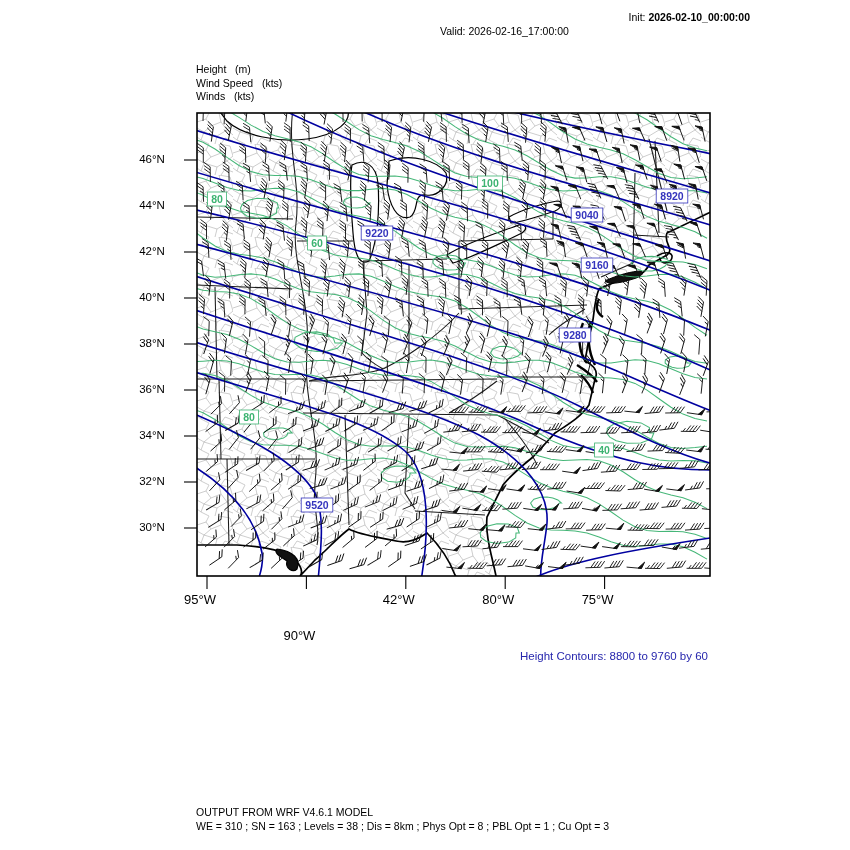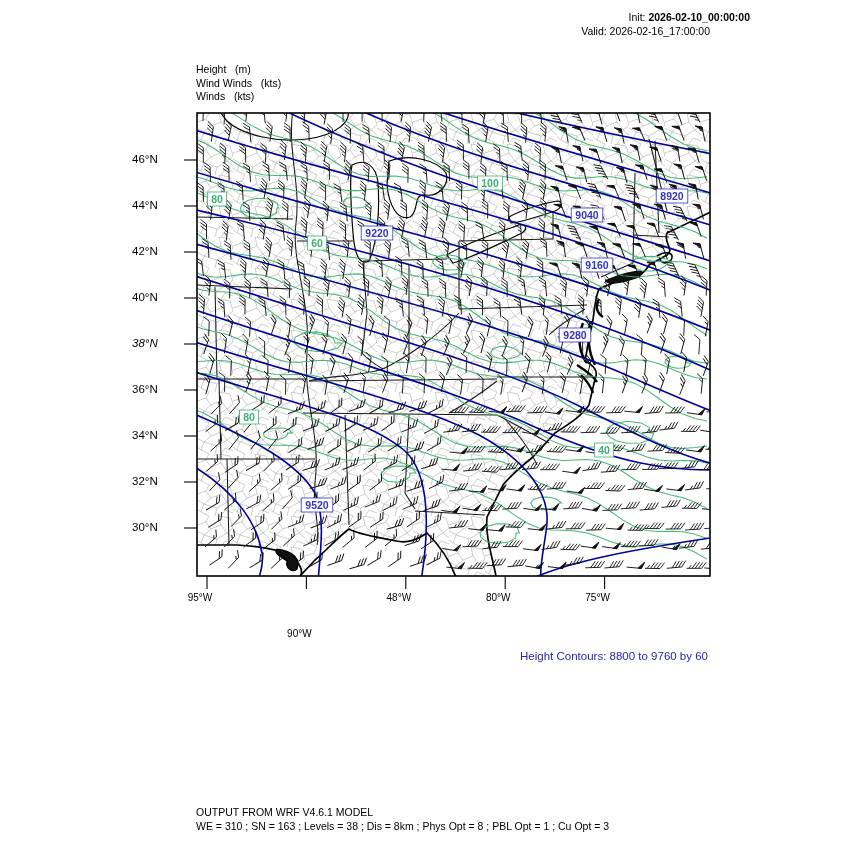--- a/index.html
+++ b/index.html
@@ -2,39 +2,39 @@
 <html><head>
 <meta charset="utf-8">
 <style>
   html,body{margin:0;padding:0;background:#ffffff;}
   #page{position:relative;width:850px;height:850px;background:#ffffff;overflow:hidden;
         font-family:"Liberation Sans","DejaVu Sans",sans-serif;color:#000;}
   .abs{position:absolute;}
   #title{left:130px;top:7px;width:430px;text-align:center;font-size:17.5px;font-weight:bold;letter-spacing:0.2px;}
   #init-line{left:440px;top:11px;width:310px;text-align:right;font-size:10.5px;}
   #init-line b{font-weight:bold;}
-  #valid-line{left:440px;top:25px;width:270px;text-align:right;font-size:10.5px;}
+  #valid-line{left:440px;top:25px;width:270px;text-align:left;font-size:10.5px;}
   #legend{left:196px;top:63px;font-size:10.5px;line-height:13.5px;white-space:pre;}
   #map-wrap{left:7px;top:0;width:850px;height:850px;font-weight:bold;}
-  .tick-label-y{position:absolute;width:40px;text-align:left;font-size:11.5px;}
-  .tick-label-x{position:absolute;width:60px;text-align:center;font-size:10px;}
+  .tick-label-y{position:absolute;width:40px;text-align:center;font-size:11.5px;}
+  .tick-label-x{position:absolute;width:60px;text-align:center;font-size:13px;}
   #ann-height{left:300px;top:606px;width:408px;text-align:right;font-size:11.5px;}
   #ann-wind{left:300px;top:628px;width:408px;text-align:right;font-size:11.5px;}
   #footer1{left:196px;top:806px;font-size:10.5px;}
   #footer2{left:196px;top:820px;font-size:10.5px;}
 </style>
 </head>
 <body>
 
 <div id="page">
 
   <div class="abs" id="init-line"><span>Init: </span><b>2026-02-10_00:00:00</b></div>
   <div class="abs" id="valid-line"><span>Valid: </span><span>2026-02-16_17:00:00</span></div>
 
-  <div class="abs" id="legend"><div>Height   (m)</div><div>Wind Winds   (kts)</div><div>Winds   (kts)</div></div>
+  <div class="abs" id="legend"><div>Height   (m)</div><div>Wind Speed   (kts)</div><div>Winds   (kts)</div></div>
 
   <div class="abs" id="map-wrap">
     <svg id="map-svg" width="850" height="850" viewBox="0 0 850 850">
         <defs>
           <pattern id="counties" width="36" height="31" patternUnits="userSpaceOnUse">
             <path d="M0,9 L9,6 L14,13 L7,19 L0,15" fill="none" stroke="#9a9a9a" stroke-width="0.55" opacity="0.9"></path>
             <path d="M14,13 L24,9 L30,17 L20,23 L7,19" fill="none" stroke="#9a9a9a" stroke-width="0.55" opacity="0.9"></path>
             <path d="M24,9 L22,0 L33,2 L36,12 L30,17" fill="none" stroke="#9a9a9a" stroke-width="0.55" opacity="0.9"></path>
             <path d="M9,6 L12,0" fill="none" stroke="#9a9a9a" stroke-width="0.55" opacity="0.9"></path>
             <path d="M20,23 L18,31" fill="none" stroke="#9a9a9a" stroke-width="0.55" opacity="0.9"></path>
@@ -3836,28 +3836,28 @@
           </g>
         </g>
       </svg>
   </div>
 
   <div id="axis-labels">
       <div class="tick-label-y" style="left: 132px; top: 153px;">46°N</div>
       <div class="tick-label-y" style="left: 132px; top: 199px;">44°N</div>
       <div class="tick-label-y" style="left: 132px; top: 245px;">42°N</div>
       <div class="tick-label-y" style="left: 132px; top: 291px;">40°N</div>
-      <div class="tick-label-y" style="left: 132px; top: 337px; font-style: italic;">38°N</div>
+      <div class="tick-label-y" style="left: 132px; top: 337px;">38°N</div>
       <div class="tick-label-y" style="left: 132px; top: 383px;">36°N</div>
       <div class="tick-label-y" style="left: 132px; top: 429px;">34°N</div>
       <div class="tick-label-y" style="left: 132px; top: 475px;">32°N</div>
       <div class="tick-label-y" style="left: 132px; top: 521px;">30°N</div>
       <div class="tick-label-x" style="left: 170px; top: 592px;">95°W</div>
       <div class="tick-label-x" style="left: 269.4px; top: 628px;">90°W</div>
-      <div class="tick-label-x" style="left: 368.8px; top: 592px;">48°W</div>
+      <div class="tick-label-x" style="left: 368.8px; top: 592px;">42°W</div>
       <div class="tick-label-x" style="left: 468.2px; top: 592px;">80°W</div>
       <div class="tick-label-x" style="left: 567.6px; top: 592px;">75°W</div>
     </div>
 
   <div class="abs" id="ann-height" style="color: rgb(38, 38, 173); margin-top: 44px;">Height Contours: 8800 to 9760 by 60</div>
 
   <div class="abs" id="footer1">OUTPUT FROM WRF V4.6.1 MODEL</div>
   <div class="abs" id="footer2">WE = 310 ; SN = 163 ; Levels = 38 ; Dis = 8km ; Phys Opt = 8 ; PBL Opt = 1 ; Cu Opt = 3</div>
 </div>
 

